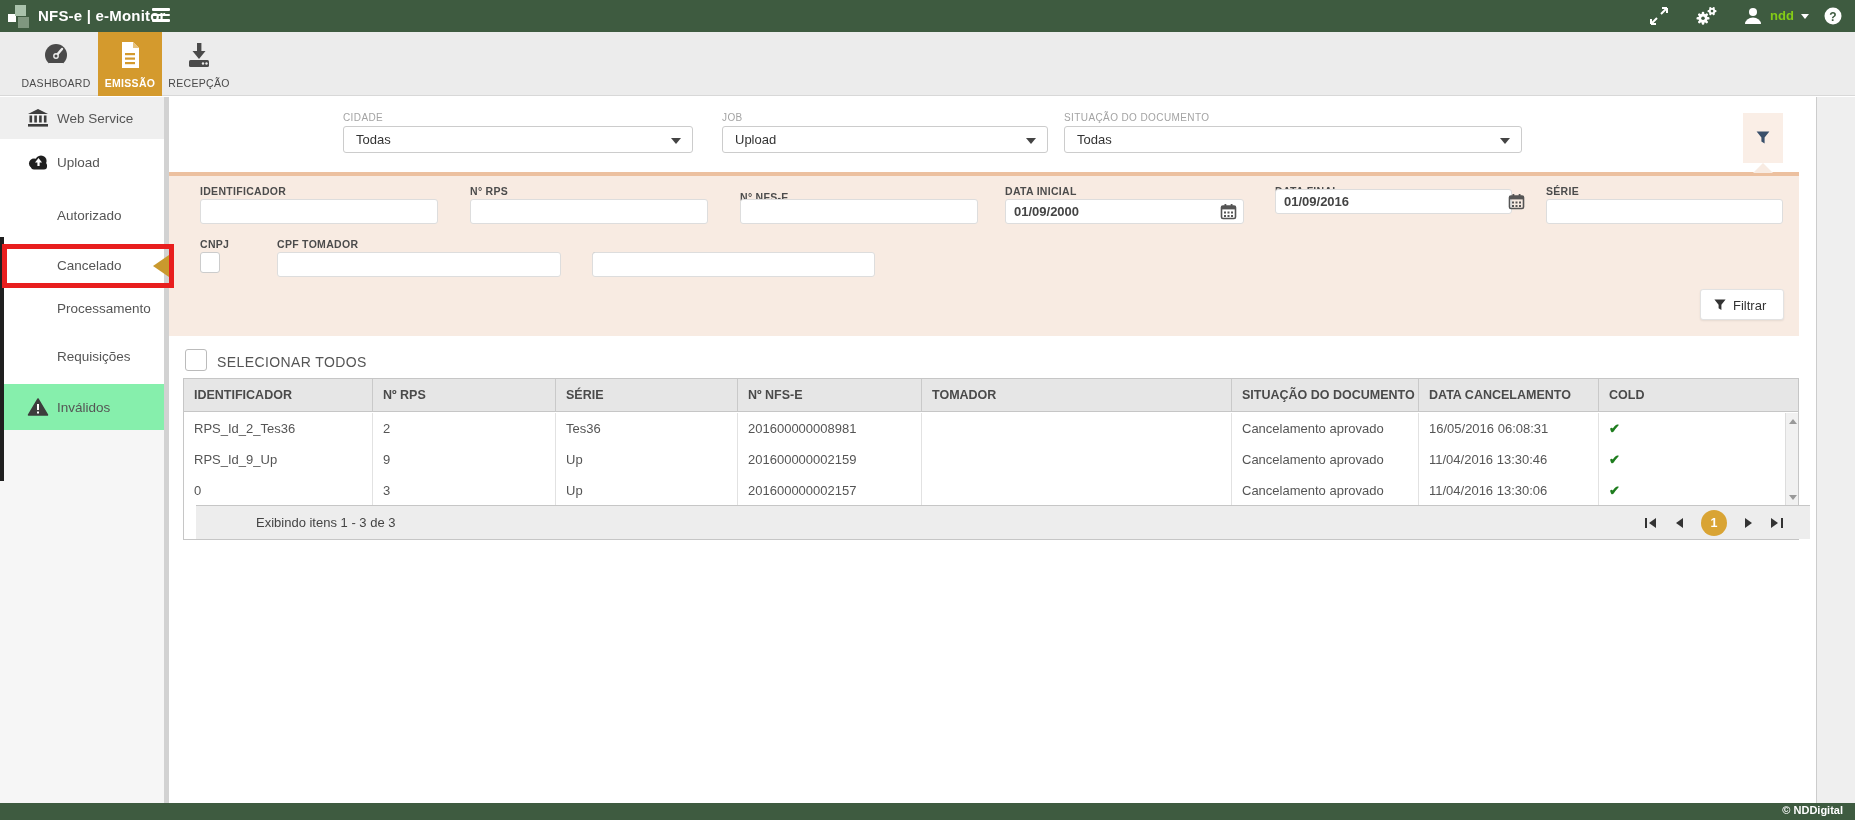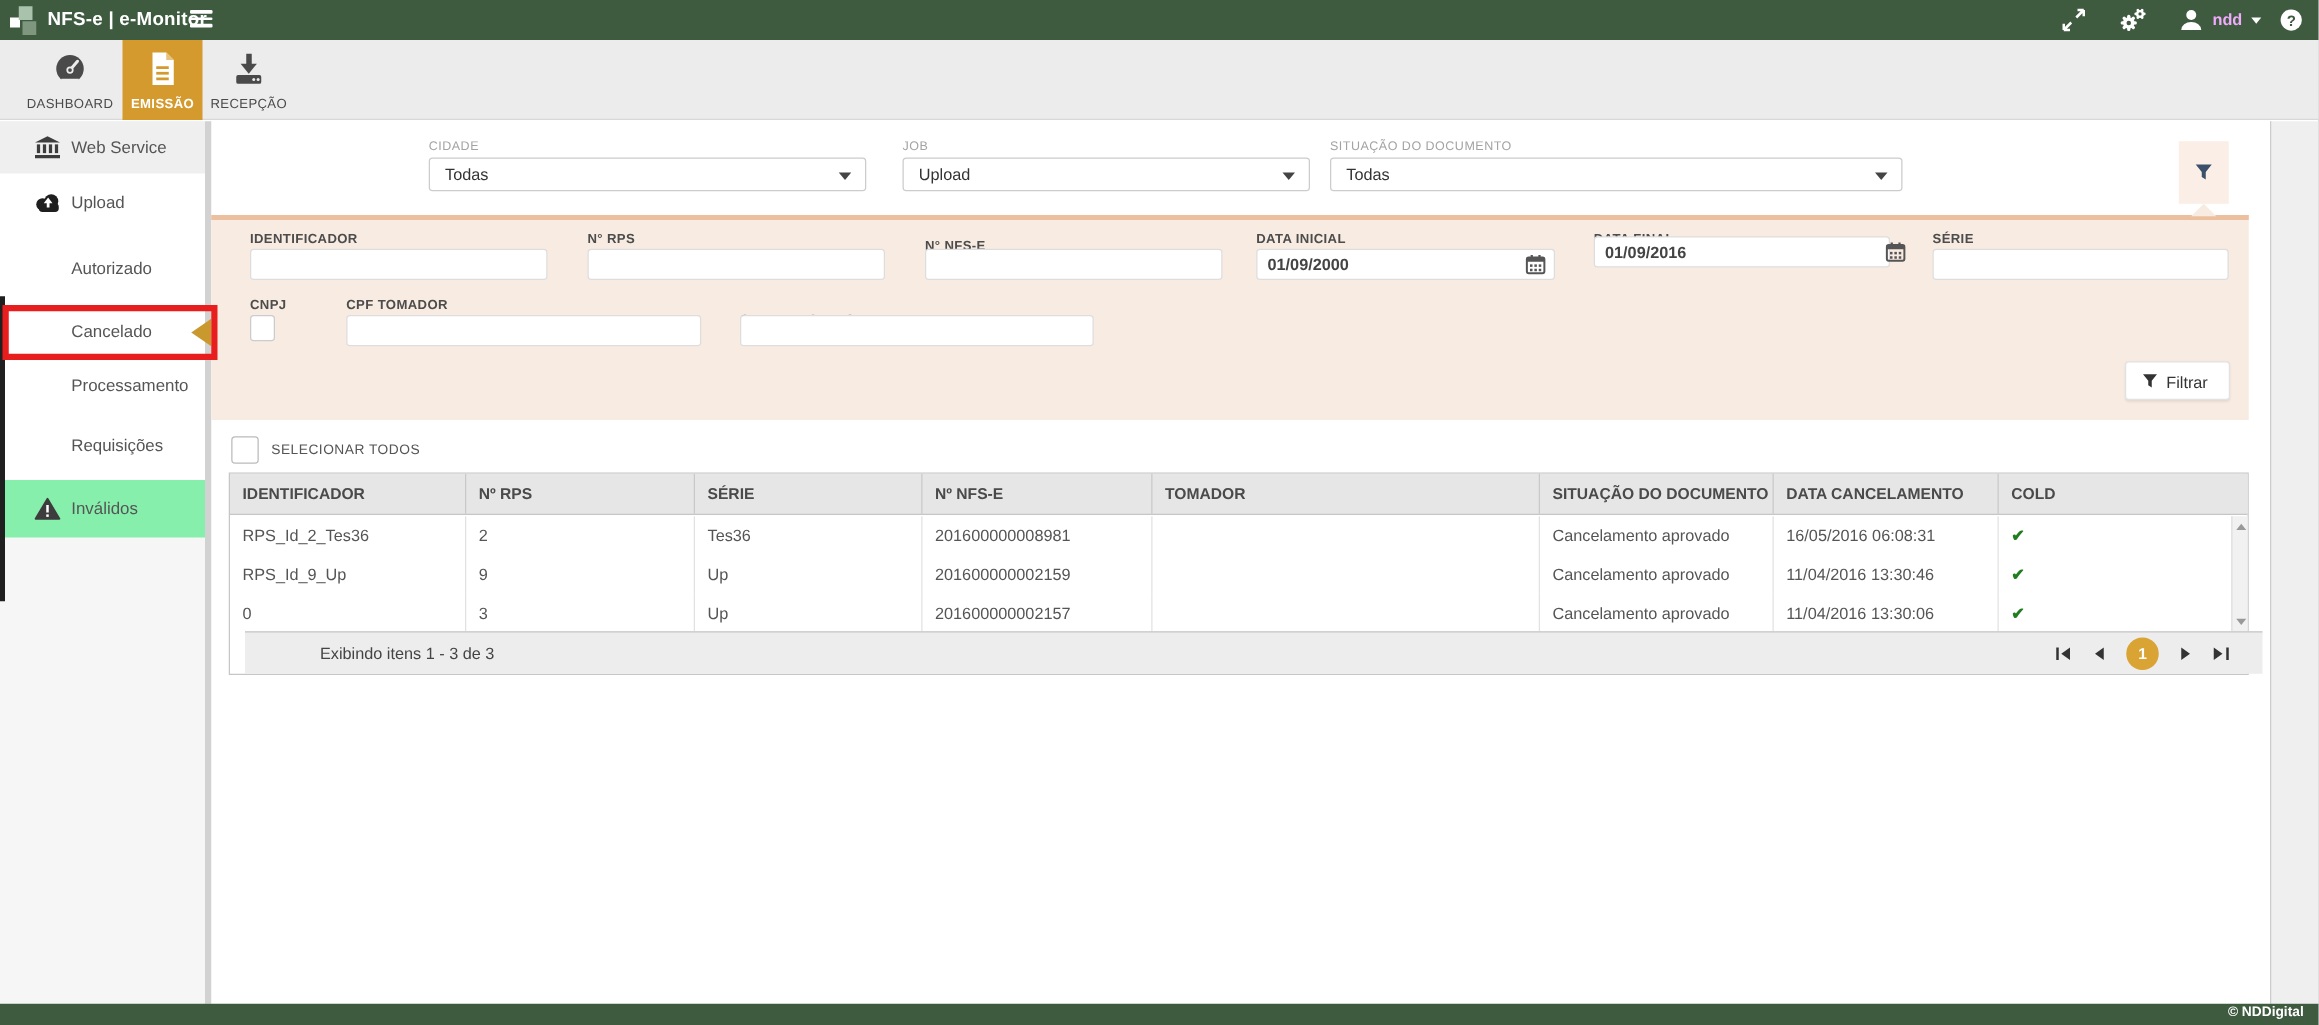--- a/index.html
+++ b/index.html
@@ -9,21 +9,21 @@
   
   .topbar{position:absolute;left:0;top:0;width:1855px;height:32px;background:#3E5B40;}
   .logo{position:absolute;left:8px;top:3px;width:26px;height:26px;}
   .logo .sq1{position:absolute;left:0;top:11px;width:8px;height:8px;background:#ffffff;}
   .logo .sq2{position:absolute;left:7px;top:2px;width:11px;height:11px;background:#a9c2ab;}
   .logo .sq3{position:absolute;left:10px;top:14px;width:11px;height:11px;background:#7f977f;}
   .app-title{position:absolute;left:38px;top:7px;color:#ffffff;font-size:15px;font-weight:bold;letter-spacing:.2px;}
   .hamburger{position:absolute;left:152px;top:8px;width:18px;height:15px;cursor:pointer;}
   .hamburger i{display:block;width:18px;height:2.6px;background:#fff;margin-bottom:3px;border-radius:1px;}
   .tb-ico{position:absolute;top:5px;width:22px;height:22px;cursor:pointer;}
-  .ndd-label{position:absolute;left:1770px;top:8px;color:#f0abfc;font-size:13px;font-weight:bold;cursor:pointer;}
+  .ndd-label{position:absolute;left:1770px;top:8px;color:#84cc16;font-size:13px;font-weight:bold;cursor:pointer;}
   .ndd-caret{position:absolute;left:1801px;top:14px;width:0;height:0;border-left:4px solid transparent;border-right:4px solid transparent;border-top:5px solid #fff;cursor:pointer;}
 
   
   .toolbar{position:absolute;left:0;top:32px;width:1855px;height:64px;background:#ECECEC;border-bottom:1px solid #D8D8D8;}
   .tool-tab{position:absolute;top:0;height:64px;text-align:center;cursor:pointer;}
   .tool-tab .lbl{position:absolute;left:0;right:0;bottom:7px;font-size:10.5px;color:#4a4a4a;letter-spacing:.3px;}
   .tool-tab svg{position:absolute;left:50%;top:8px;transform:translateX(-50%);}
   .tab-dash{left:14px;width:84px;}
   .tab-emis{left:98px;width:64px;background:#D49A2D;}
   .tab-emis .lbl{color:#ffffff;font-weight:bold;}
@@ -60,21 +60,21 @@
   .peach{position:absolute;left:169px;top:172px;width:1630px;height:164px;background:#F8EBE2;border-top:4px solid #ECC09F;}
   .plabel{position:absolute;font-size:10.5px;font-weight:bold;color:#4c4c4c;letter-spacing:.3px;}
   .pinput{position:absolute;height:25px;background:#fff;border:1px solid #DDD;border-radius:3px;font-size:13px;color:#333;padding:0 8px;outline:none;}
   .cal{position:absolute;top:4px;width:17px;height:17px;}
   .cnpj-box{position:absolute;left:200px;top:252px;width:20px;height:21px;background:#fff;border:1px solid #CCC;border-radius:3px;cursor:pointer;}
   .btn-filtrar{position:absolute;left:1700px;top:289px;width:84px;height:31px;background:#fff;border:1px solid #E2E2E2;border-radius:3px;box-shadow:0 1px 2px rgba(0,0,0,.08);cursor:pointer;font-size:13px;color:#333;text-align:left;padding-left:32px;line-height:29px;}
   .btn-filtrar svg{position:absolute;left:12px;top:8px;}
 
   
   .selall-box{position:absolute;left:185px;top:349px;width:22px;height:22px;background:#fff;border:1px solid #BBB;border-radius:3px;cursor:pointer;}
-  .selall-lbl{position:absolute;left:217px;top:354px;font-size:11px;color:#555;letter-spacing:.4px;}
+  .selall-lbl{position:absolute;left:217px;top:354px;font-size:14px;color:#555;letter-spacing:.4px;}
 
   
   .table{position:absolute;left:183px;top:378px;width:1616px;height:162px;border:1px solid #C6C6C6;background:#fff;}
   .tcols{display:grid;grid-template-columns:189px 183px 182px 184px 310px 187px 180px 185px;}
   .thead{position:absolute;left:0;top:0;width:1614px;height:33px;background:#E6E6E6;border-bottom:1px solid #C6C6C6;}
   .th{line-height:32px;padding-left:10px;font-size:12.5px;font-weight:bold;color:#4a4a4a;border-right:1px solid #C9C9C9;overflow:hidden;white-space:nowrap;}
   .th:last-child{border-right:none;}
   .tbody{position:absolute;left:0;top:34px;width:1600px;height:93px;}
   .trow{height:31px;cursor:pointer;}
   .td{line-height:31px;padding-left:10px;font-size:13px;color:#555;border-right:1px solid #E2E2E2;overflow:hidden;white-space:nowrap;}

